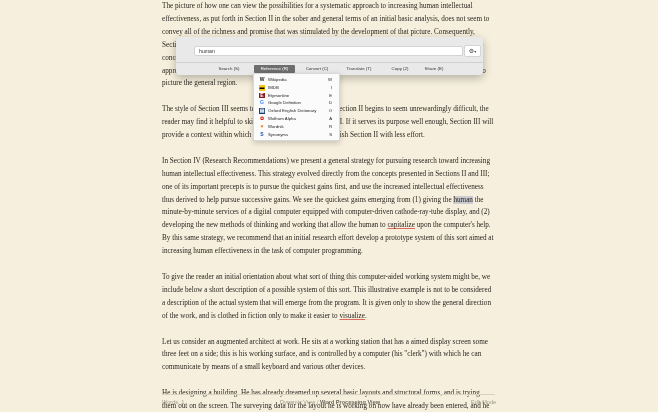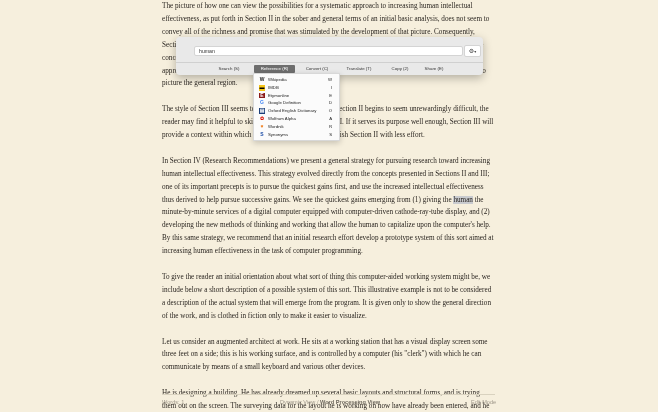--- a/index.html
+++ b/index.html
@@ -8,21 +8,21 @@
     background:#f6efdd;
     font-family:"Liberation Serif", serif;
     color:#2a2520;
   }
   .doc {
     position:absolute; left:162px; top:0; width:333px;
     font-size:7.2px; line-height:12.9px;
   }
   .doc p { margin:0 0 12.9px 0; }
   .hl { background:#c9cbcf; }
-  .sp { text-decoration-color:#e06a5a; text-decoration-style:solid; }
+  .sp { text-decoration:underline; text-decoration-color:#e06a5a; text-decoration-style:solid; }
 
   .footer-line { position:absolute; left:162px; top:394px; width:333px; height:1px; background:#d9d2bf; }
   .footer { position:absolute; top:399px; font-family:"Liberation Sans", sans-serif; font-size:5.6px; color:#9e978a; }
   .footer b { color:#6f695f; font-weight:bold; }
 
   .panel {
     position:absolute; left:176px; top:37px; width:307px; height:38px;
     background:#e9e9e9; border-radius:4px;
     box-shadow:0 3px 10px rgba(0,0,0,0.28);
     font-family:"Liberation Sans", sans-serif;
@@ -55,21 +55,21 @@
   .mi .k { position:absolute; right:7px; }
 </style>
 </head>
 <body>
 
 <div class="doc" id="doc">
     <p>The picture of how one can view the possibilities for a systematic approach to increasing human intellectual effectiveness, as put forth in Section II in the sober and general terms of an initial basic analysis, does not seem to convey all of the richness and promise that was stimulated by the development of that picture. Consequently, Section III is intended to present some definite images that illustrate meaningful possibilities derivable from the conceptual framework presented in Section II— and in a rather general sense some of the implications of this approach. Certain examples, placed in a fictional setting, are presented in a context which may help the reader to picture the general region.</p>
     <p>The style of Section III seems to make for easier reading. If Section II begins to seem unrewardingly difficult, the reader may find it helpful to skip from Section II to Section III. If it serves its purpose well enough, Section III will provide a context within which the reader can go back and finish Section II with less effort.</p>
     <p>In Section IV (Research Recommendations) we present a general strategy for pursuing research toward increasing human intellectual effectiveness. This strategy evolved directly from the concepts presented in Sections II and III; one of its important precepts is to pursue the quickest gains first, and use the increased intellectual effectiveness thus derived to help pursue successive gains. We see the quickest gains emerging from (1) giving the <span class="hl">human</span> the minute-by-minute services of a digital computer equipped with computer-driven cathode-ray-tube display, and (2) developing the new methods of thinking and working that allow the human to <span class="sp">capitalize</span> upon the computer's help. By this same strategy, we recommend that an initial research effort develop a prototype system of this sort aimed at increasing human effectiveness in the task of computer programming.</p>
     <p>To give the reader an initial orientation about what sort of thing this computer-aided working system might be, we include below a short description of a possible system of this sort. This illustrative example is not to be considered a description of the actual system that will emerge from the program. It is given only to show the general direction of the work, and is clothed in fiction only to make it easier to <span class="sp">visualize</span>.</p>
-    <p>Let us consider an augmented architect at work. He sits at a working station that has a visual display screen some three feet on a side; this is his working surface, and is controlled by a computer (his "clerk") with which he can communicate by means of a small keyboard and various other devices.</p>
+    <p>Let us consider an augmented architect at work. He sits at a working station that has a aimed display screen some three feet on a side; this is his working surface, and is controlled by a computer (his "clerk") with which he can communicate by means of a small keyboard and various other devices.</p>
     <p>He is designing a building. He has already dreamed up several basic layouts and structural forms, and is trying them out on the screen. The surveying data for the layout he is working on now have already been entered, and he has just coaxed the clerk to show him a perspective view of the steep hillside building site with the roadway above, symbolic representations of the various trees that are to remain on the lot, and the service tie points for the different utilities. The view occupies the left two-thirds of the screen. With a "pointer," he indicates two points of interest, moves his left hand rapidly over the keyboard, and the distance and elevation between the points indicated appear on the right-hand third of the screen.</p>
   </div>
 
 <div class="footer-line"></div>
 <div class="footer" style="left:162px;">Words: 1</div>
 <div class="footer" style="left:280px;">
   <span>Dynamic View / </span><b>Word Processing View</b>
 </div>
 <div class="footer" style="left:471px;">Edit Mode</div>
 

